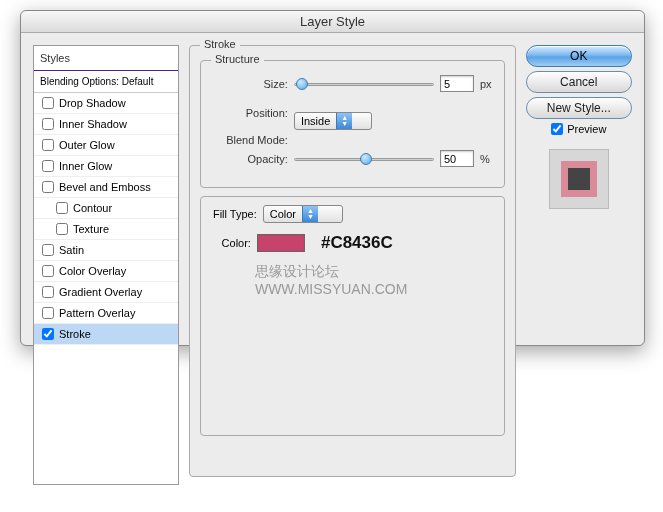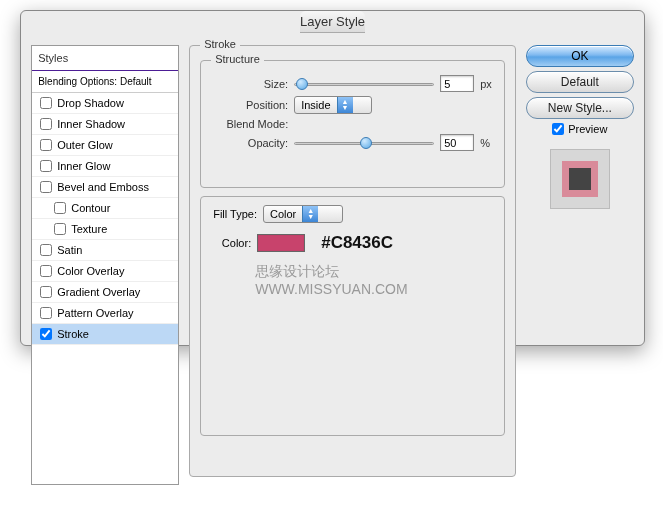--- a/index.html
+++ b/index.html
@@ -15,21 +15,20 @@
   .window {
     position: absolute;
     left: 20px; top: 10px;
     width: 625px; height: 336px;
     background: #ececec;
     border: 1px solid #888;
     border-radius: 6px;
     box-shadow: 0 6px 20px rgba(0,0,0,0.35);
     display: flex;
     flex-direction: column;
-    align-items: center;
   }
   .titlebar {
     height: 22px;
     background: linear-gradient(#f7f7f7, #dcdcdc);
     border-bottom: 1px solid #aaa;
     border-radius: 6px 6px 0 0;
     text-align: center;
     line-height: 22px;
     font-size: 13px;
     color: #333;
@@ -301,21 +300,21 @@
             <div class="slider-track">
               <div class="slider-line"></div>
               <div class="slider-knob" style="left:2px;"></div>
             </div>
             <input class="num-input" value="5" style="">
             <span class="unit">px</span>
           </div>
 
           <div class="form-row">
             <span class="form-label">Position:</span>
-            <div class="aqua-select" style="width:78px;">
+            <div class="aqua-select" style="width:78px;margin-top:16px;">
               <span class="sel-label">Inside</span>
               <span class="arrows">▲<br>▼</span>
             </div>
           </div>
 
           <div class="form-row">
             <span class="form-label">Blend Mode:</span>
           </div>
 
           <div class="form-row">
@@ -344,21 +343,21 @@
             <span class="hex-text">#C8436C</span>
           </div>
 
           <div class="watermark" style="padding-left:42px;">思缘设计论坛  WWW.MISSYUAN.COM</div>
         </div>
       </div>
     </div>
 
     <div class="right-col">
       <div class="aqua-btn default">OK</div>
-      <div class="aqua-btn">Default</div>
+      <div class="aqua-btn">Cancel</div>
       <div class="aqua-btn">New Style...</div>
       <label class="preview-row">
         <input type="checkbox" id="preview-cb" checked="" style="">
         <span>Preview</span>
       </label>
       <div class="preview-swatch">
         <div class="outer-sq">
             <div class="inner-sq"></div>
           </div>
       </div>

